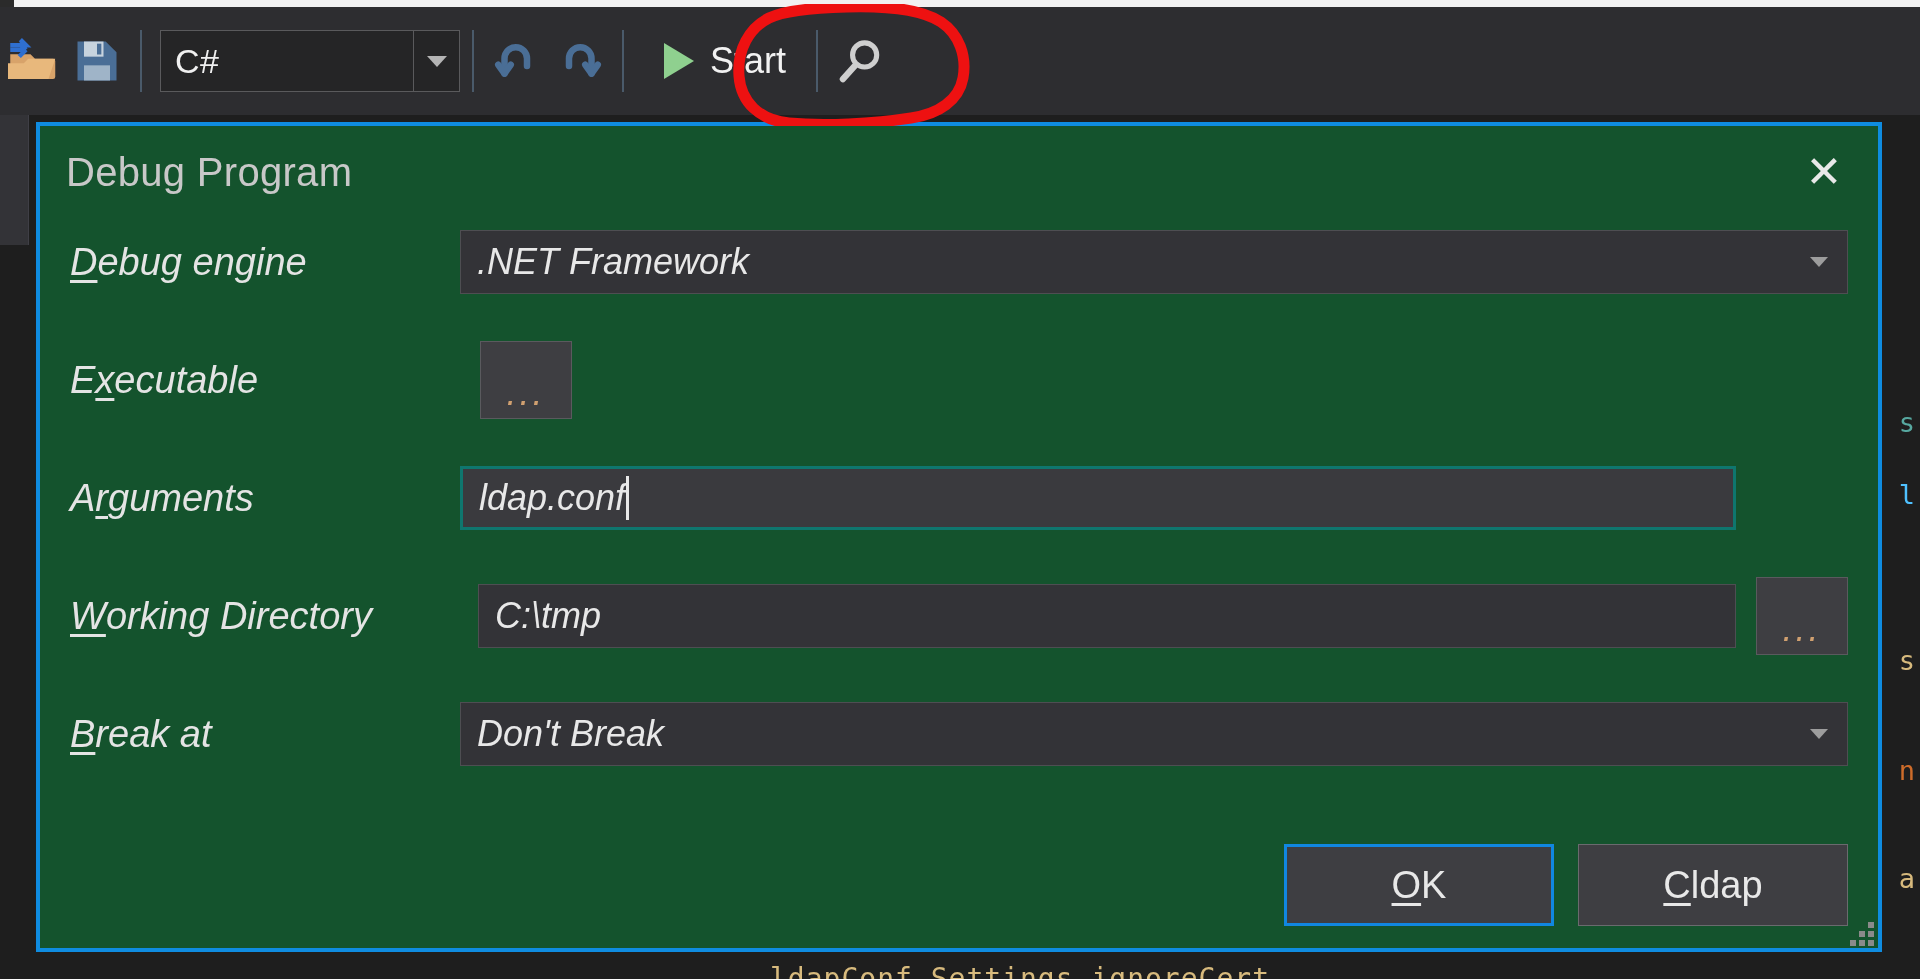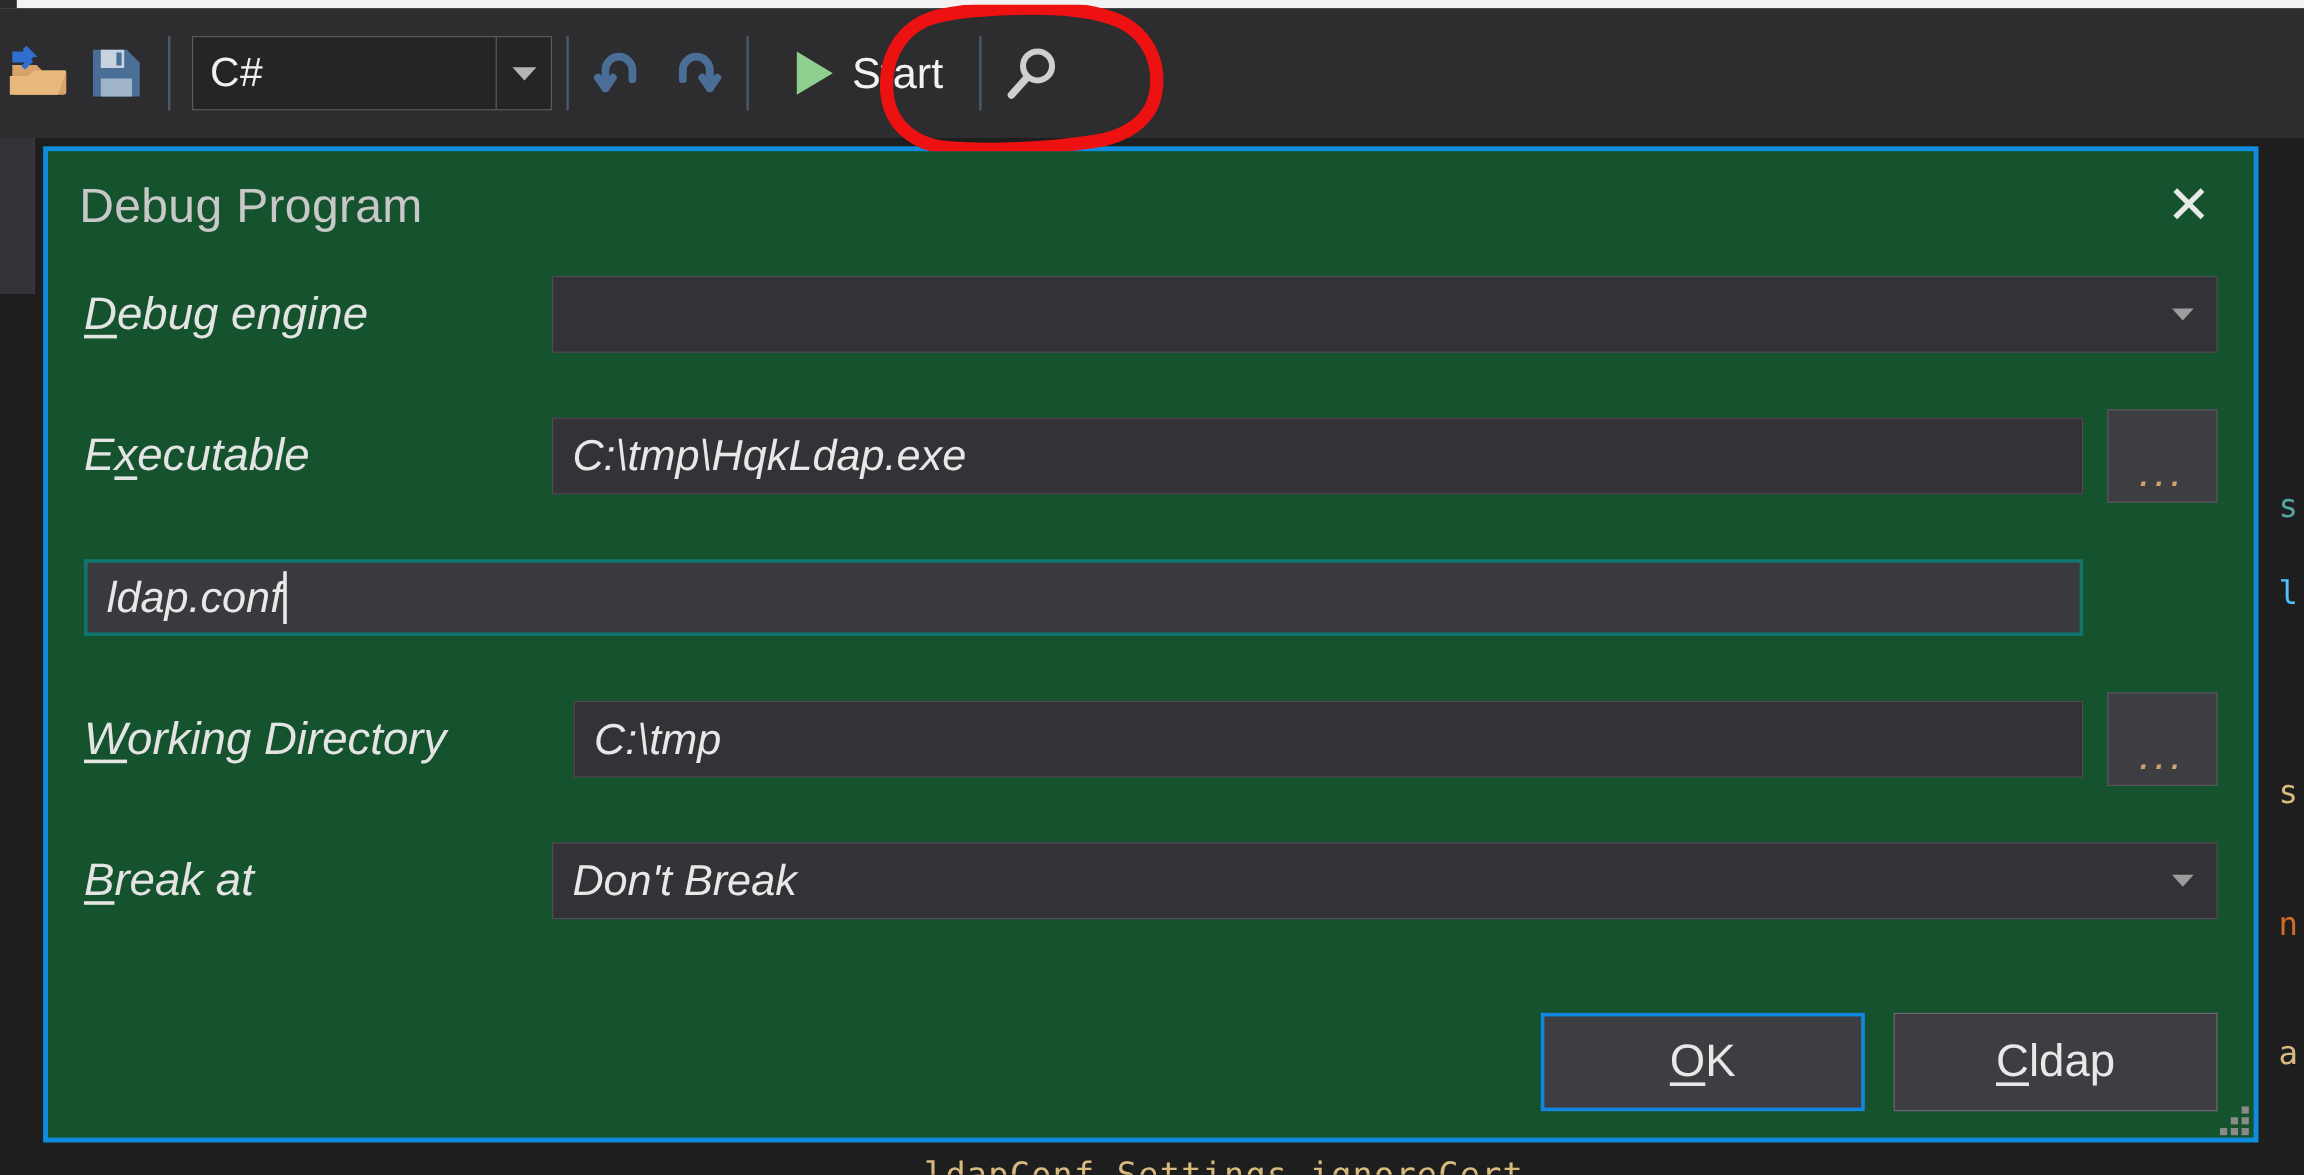--- a/index.html
+++ b/index.html
@@ -405,35 +405,34 @@
     <div id="dialog-titlebar">
       <div id="dialog-title">Debug Program</div>
       <div id="dialog-close">✕</div>
     </div>
 
     <div id="dialog-body">
 
       <div class="field-row">
         <div class="field-label"><span class="acc">D</span><span>ebug engine</span></div>
         <div class="ctl ctl-combo">
+          <span class="ctl-text">.NET Framework</span>
           <span class="combo-arrow-cell">
               <span class="caret-sm"></span>
             </span>
         </div>
       </div>
 
       <div class="field-row">
         <div class="field-label"><span>E</span><span class="acc">x</span><span>ecutable</span></div>
-        <div class="ctl ctl-text" style="flex:1 1 auto;">
-          <span>C:\tmp\HqkLdap.exe</span>
-        </div>
         <div class="browse-btn">...</div>
       </div>
 
       <div class="field-row">
+        <div class="field-label"><span>A</span><span class="acc">r</span><span>guments</span></div>
         <div class="ctl ctl-text focused" style="flex:1 1 auto;margin-right:112px;">
           <span>ldap.conf</span>
             <span class="caret-holder"></span>
         </div>
       </div>
 
       <div class="field-row">
         <div class="field-label"><span class="acc">W</span><span>orking Directory</span></div>
         <div class="ctl ctl-text" style="flex:1 1 auto;margin-left:18px;">
           <span>C:\tmp</span>

